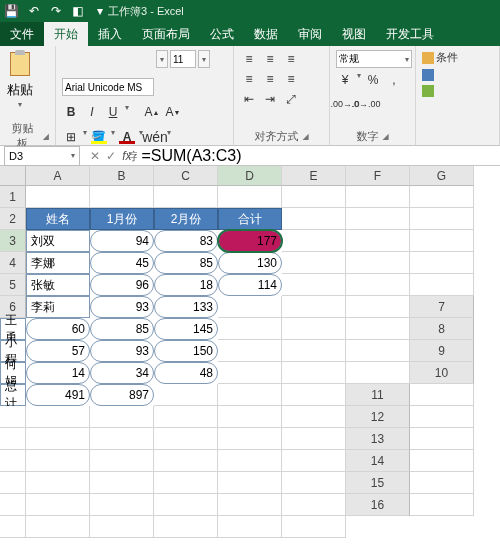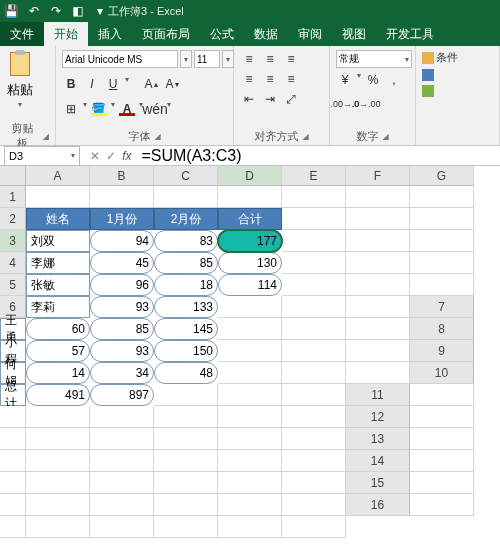--- a/index.html
+++ b/index.html
@@ -22,21 +22,21 @@
 .group { border-right: 1px solid #d6d6d6; padding: 4px 6px 2px 6px; display: flex; flex-direction: column; justify-content: space-between; }
 .group-label { text-align: center; font-size: 11px; color: #555; height: 14px; display: flex; align-items: center; justify-content: center; gap: 4px; }
 .group-label .launcher { font-size: 8px; color: #777; }
 .group-body { flex: 1; display: flex; align-items: flex-start; gap: 4px; }
 .clip-btn { display: flex; flex-direction: column; align-items: center; gap: 1px; }
 .clip-btn .icon { width: 28px; height: 30px; position: relative; }
 .clipboard-icon { width: 20px; height: 24px; border: 1px solid #b87b3c; background: #f7d98c; position: relative; margin: 2px auto 0; }
 .clipboard-icon:before { content: ""; position: absolute; top: -3px; left: 4px; width: 10px; height: 5px; background: #bbb; border-radius: 2px 2px 0 0; }
 .font-sel { display: flex; gap: 2px; margin-bottom: 3px; }
 .font-sel input { height: 18px; font-size: 10px; border: 1px solid #bbb; background: #fff; padding: 0 2px; }
-.font-sel input.fn { width: 116px; } .font-sel input.fs { width: 26px; }
+.font-sel input.fn { width: 92px; margin-top: 28px; } .font-sel input.fs { width: 26px; }
 .mini { width: 12px; height: 18px; border: 1px solid #bbb; background: #f6f6f6; display: inline-flex; align-items: center; justify-content: center; font-size: 9px; color: #555; }
 .btnrow { display: flex; gap: 3px; margin-bottom: 3px; }
 .rb { width: 18px; height: 18px; display: inline-flex; align-items: center; justify-content: center; font-size: 12px; color: #333; border: 1px solid transparent; }
 .colorbar { width: 16px; height: 3px; display: block; margin-top: -3px; }
 .align-col { display: flex; flex-direction: column; gap: 2px; }
 .align-col .btnrow { margin-bottom: 0; }
 .num-sel { height: 18px; width: 76px; border: 1px solid #bbb; background: #fff; font-size: 10px; padding: 0 2px; display: flex; align-items: center; justify-content: space-between; }
 .styles-btn { display: flex; align-items: center; gap: 2px; font-size: 11px; color: #333; }
 .styles-btn .sq { width: 12px; height: 12px; }
 
@@ -54,21 +54,21 @@
 .corner { background: #e6e6e6; border-right: 1px solid #bbb; border-bottom: 1px solid #bbb; height: 20px; }
 .gh { background: #e6e6e6; justify-content: center; color: #444; height: 20px; border-bottom: 1px solid #bbb; }
 .gh.selcol { background: #cfe2cf; }
 .rh { background: #e6e6e6; justify-content: center; color: #444; border-right: 1px solid #bbb; }
 .rh.selrow { background: #cfe2cf; }
 .cell { padding: 0 4px; background: #fff; }
 .th { background: #4a7ebb; color: #fff; justify-content: center; border: 1px solid #3a628f; font-size: 12px; }
 .td { border: 1px solid #7f9ab5; }
 .td.txt { justify-content: flex-start; }
 .td.num { justify-content: flex-end; border-radius: 11px; }
-.td.active { outline: 2px solid #1f7246; outline-offset: -1px; background: #14b8a6; z-index: 2; }
+.td.active { outline: 2px solid #1f7246; outline-offset: -1px; background: #be185d; z-index: 2; }
 
 .dd { font-size: 8px; color: #666; }
 </style>
 </head>
 <body>
 
 <div class="titlebar">
   <div class="qat">
     <span>💾</span>
     <span>↶</span>

